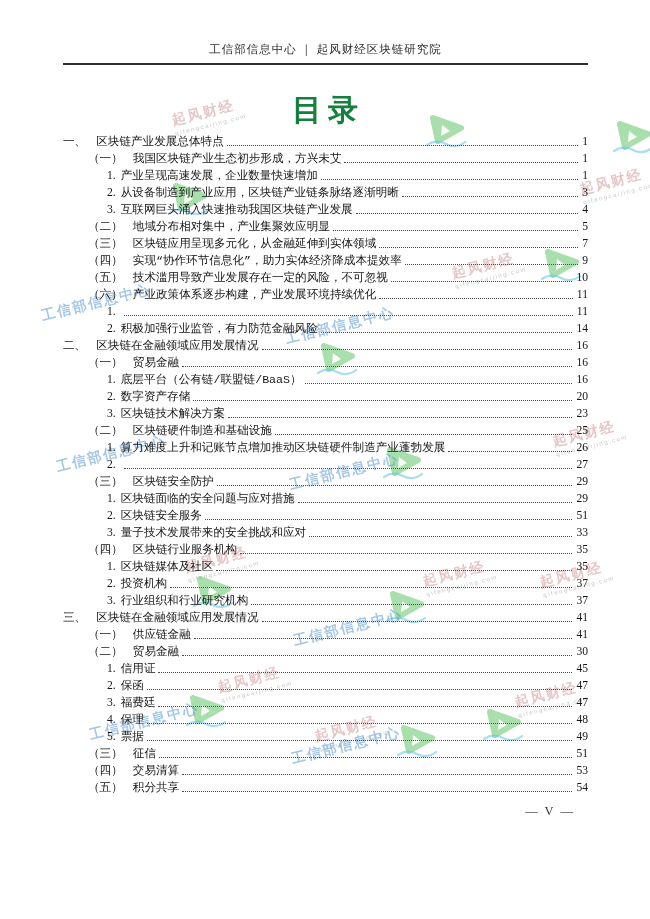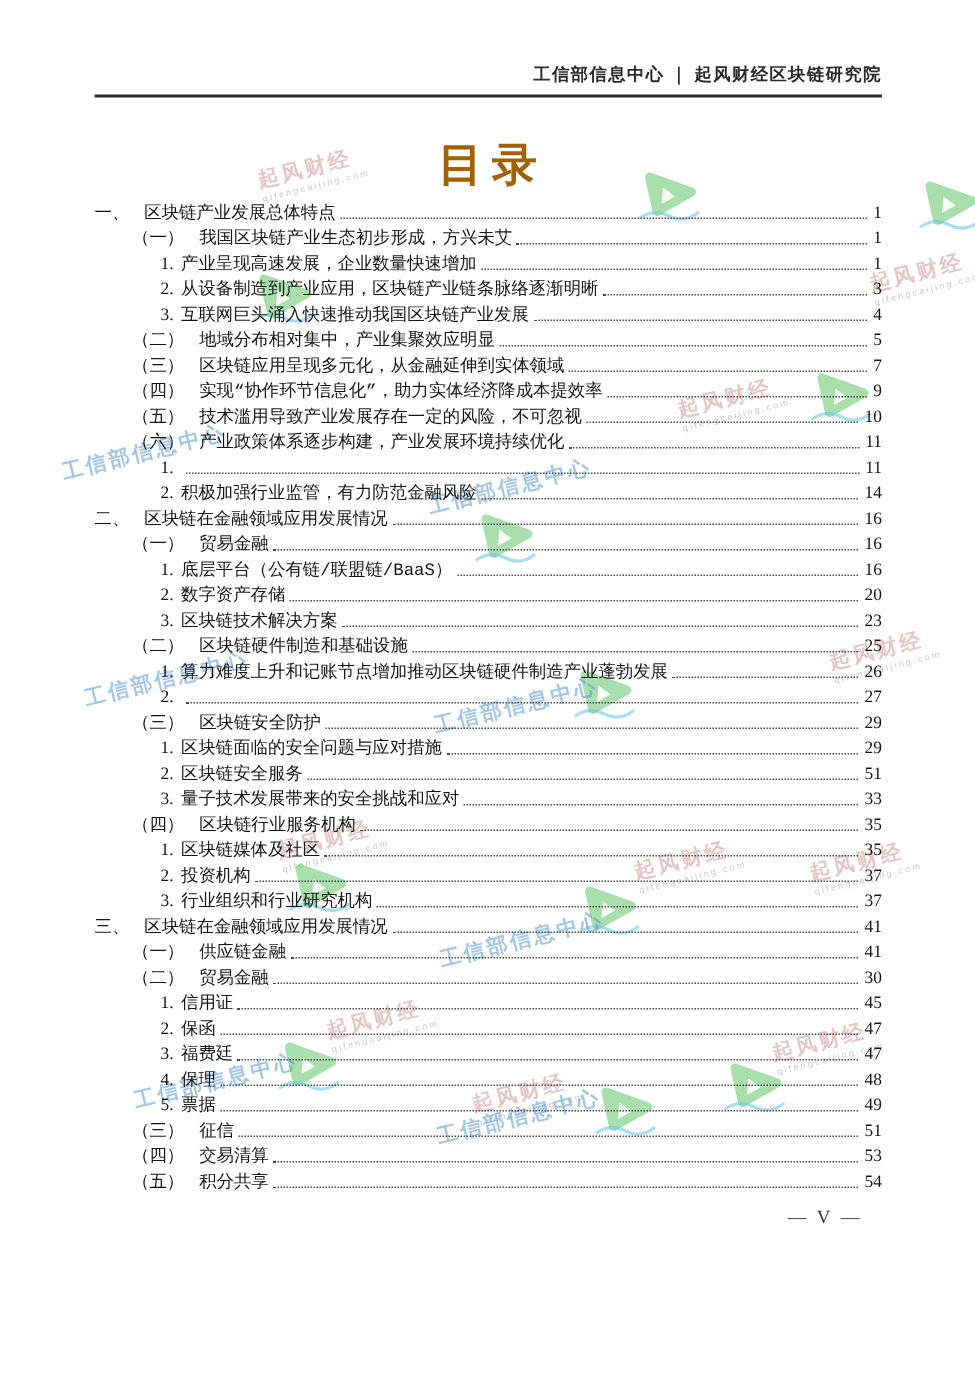--- a/index.html
+++ b/index.html
@@ -4,27 +4,27 @@
 <style>
   html,body { margin:0; padding:0; background:#ffffff; }
   .page {
     position:relative; width:650px; height:919px; background:#ffffff;
     overflow:hidden; font-family:"Liberation Serif","DejaVu Serif",serif;
     color:#161616;
   }
   
   .header {
     position:absolute; top:42px; left:63px; right:62px; z-index:2;
-    text-align:right; font-size:11.5px; font-weight:bold; color:#2a2a2a;
+    text-align:center; font-size:11.5px; font-weight:normal; color:#2a2a2a;
     letter-spacing:1px; padding-bottom:6px; border-bottom:2px solid #2e2e2e;
   }
   
   .doc-title {
     position:absolute; top:90px; left:0; right:0; z-index:2;
-    text-align:center; font-size:30px; font-weight:bold; color:#a16207;
+    text-align:center; font-size:30px; font-weight:bold; color:#15803d;
     letter-spacing:6px; text-indent:6px;
   }
   
   .toc {
     position:absolute; top:133px; left:63px; right:62px; z-index:2;
   }
   .toc-row {
     display:flex; align-items:baseline; height:17px; line-height:17px;
     font-size:11.6px; color:#151515; white-space:nowrap;
   }

